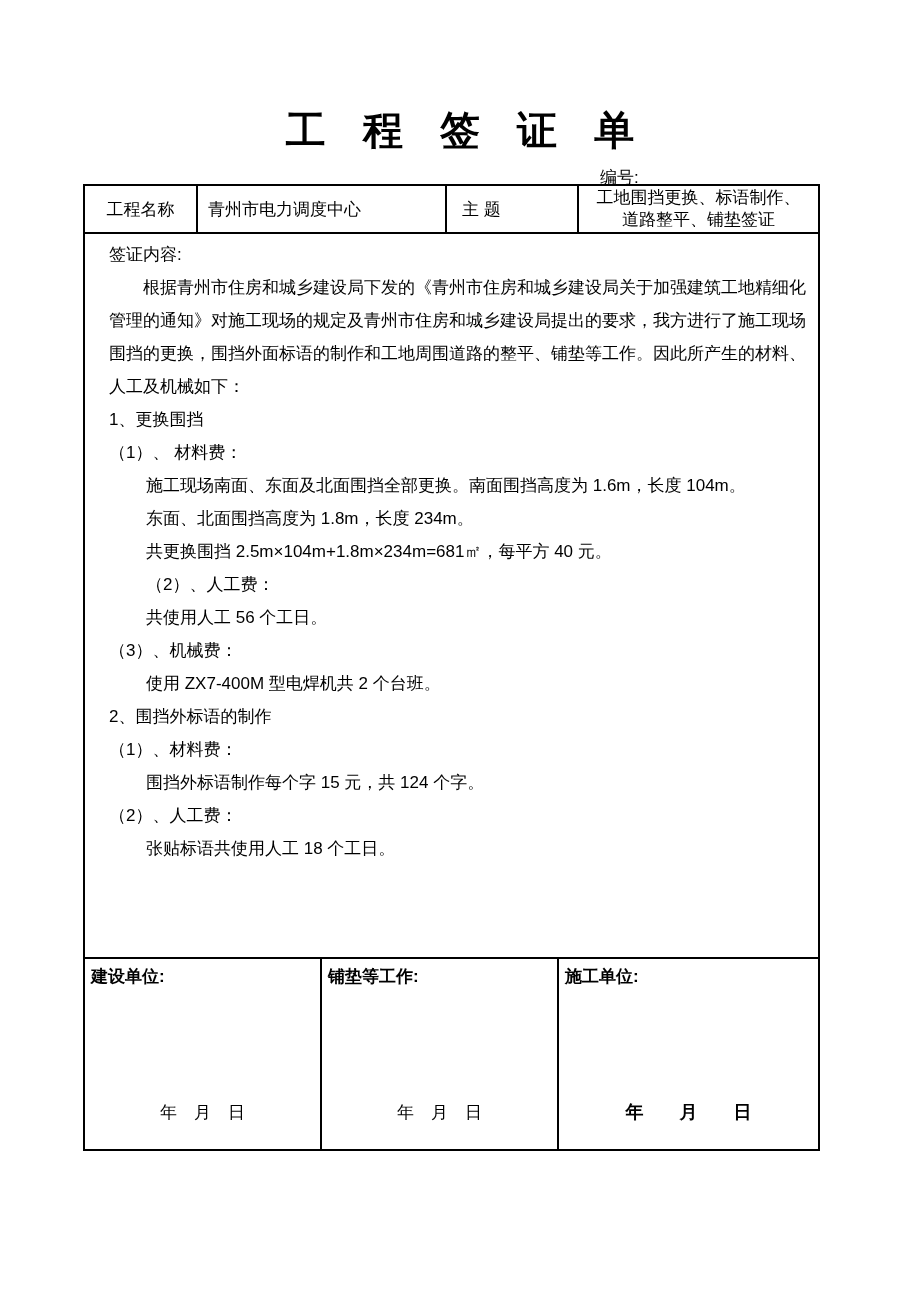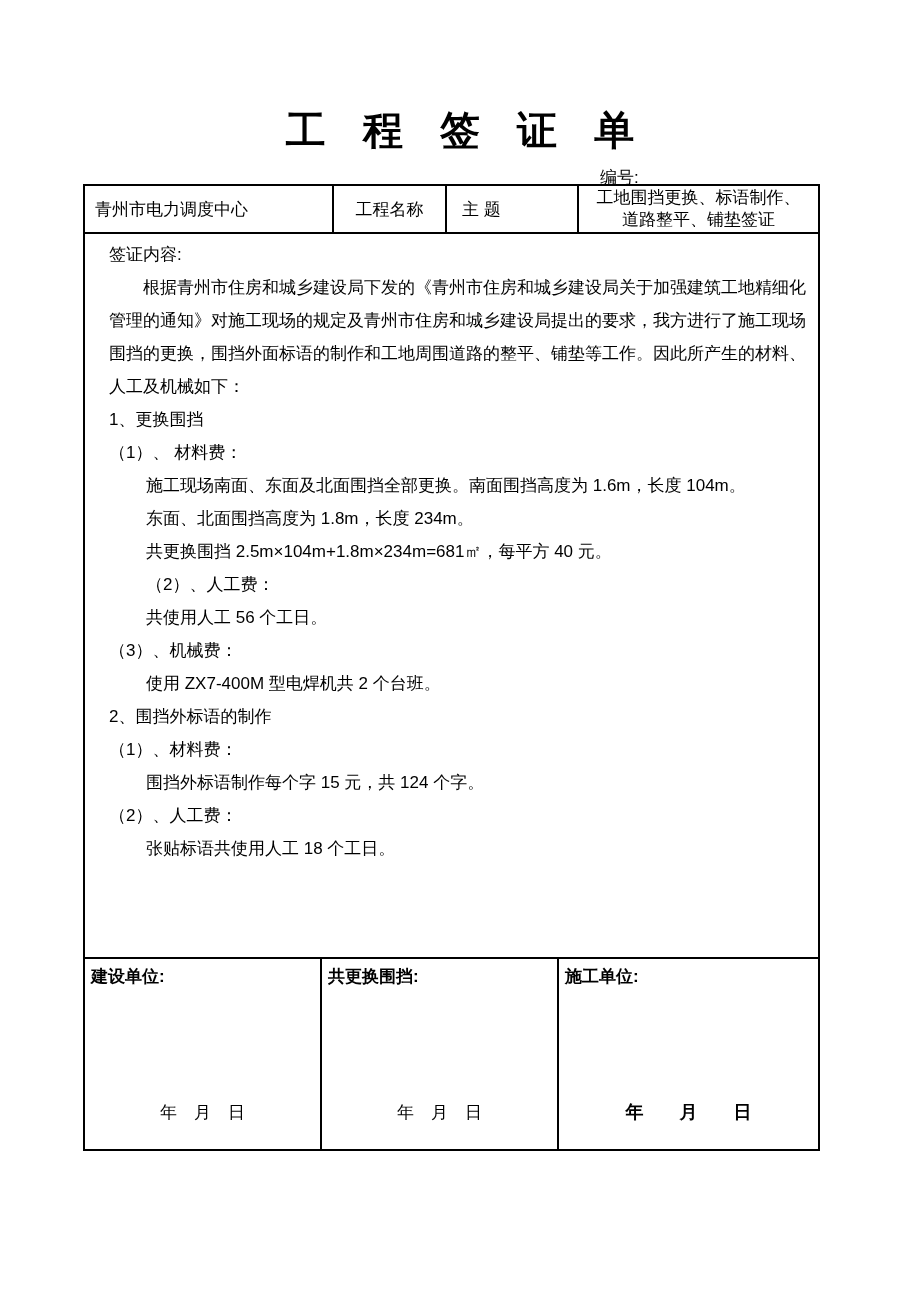--- a/index.html
+++ b/index.html
@@ -61,22 +61,22 @@
 
 <div class="page">
 
   <div class="doc-title">工 程 签 证 单</div>
 
   <div class="doc-number">编号:</div>
 
   <div class="tbl">
 
     <div class="hrow">
+      <div class="c c-pn-label">工程名称</div>
       <div class="c c-pn-value">青州市电力调度中心</div>
-      <div class="c c-pn-label">工程名称</div>
       <div class="c c-subj-label">主 题</div>
       <div class="c c-subj-value">工地围挡更换、标语制作、道路整平、铺垫签证</div>
     </div>
 
     <div class="crow">
       <p>签证内容:</p>
       <p class="intro">根据青州市住房和城乡建设局下发的《青州市住房和城乡建设局关于加强建筑工地精细化管理的通知》对施工现场的规定及青州市住房和城乡建设局提出的要求，我方进行了施工现场围挡的更换，围挡外面标语的制作和工地周围道路的整平、铺垫等工作。因此所产生的材料、人工及机械如下：</p>
       <p>1、更换围挡</p>
       <p>（1）、 材料费：</p>
       <p class="ind">施工现场南面、东面及北面围挡全部更换。南面围挡高度为 1.6m，长度 104m。</p>
@@ -92,21 +92,21 @@
       <p>（2）、人工费：</p>
       <p class="ind">张贴标语共使用人工 18 个工日。</p>
     </div>
 
     <div class="srow">
       <div class="sc sc-1">
         <div class="sig-label">建设单位:</div>
         <div class="sig-date">年　月　日</div>
       </div>
       <div class="sc sc-2">
-        <div class="sig-label">共更换围挡:</div>
+        <div class="sig-label">铺垫等工作:</div>
         <div class="sig-date">年　月　日</div>
       </div>
       <div class="sc sc-3">
         <div class="sig-label">施工单位:</div>
         <div class="sig-date">年　　月　　日</div>
       </div>
     </div>
 
   </div>
 </div>

